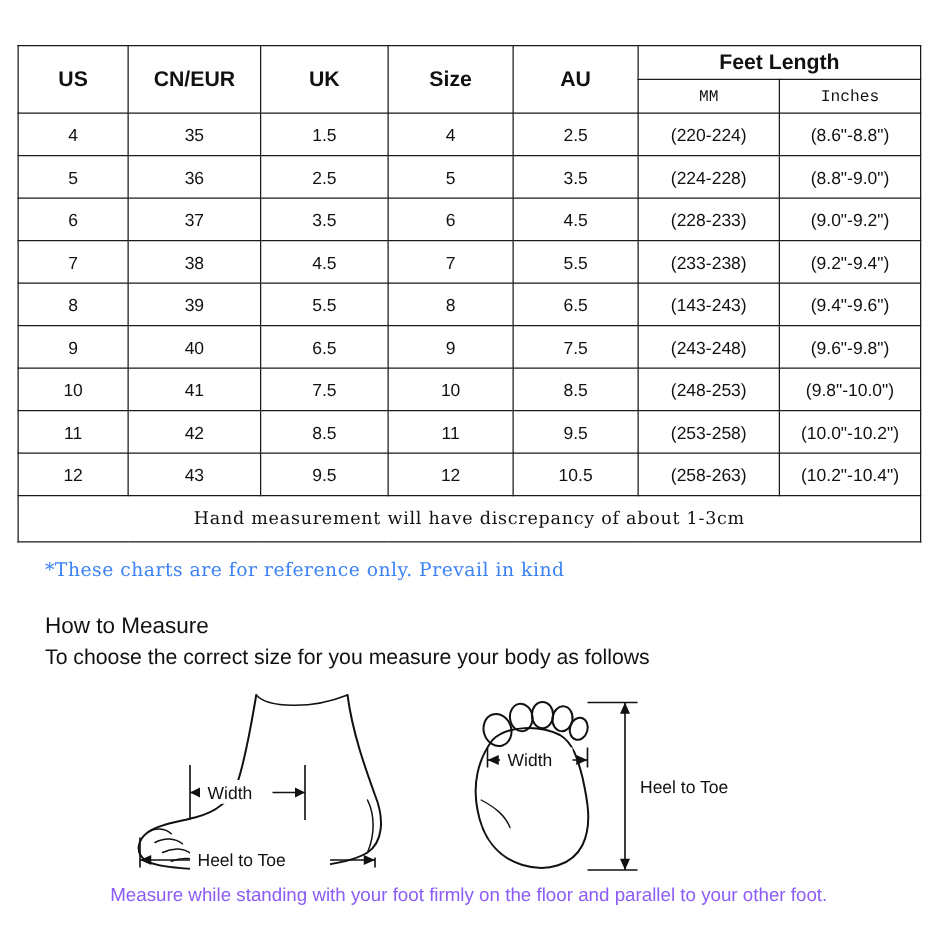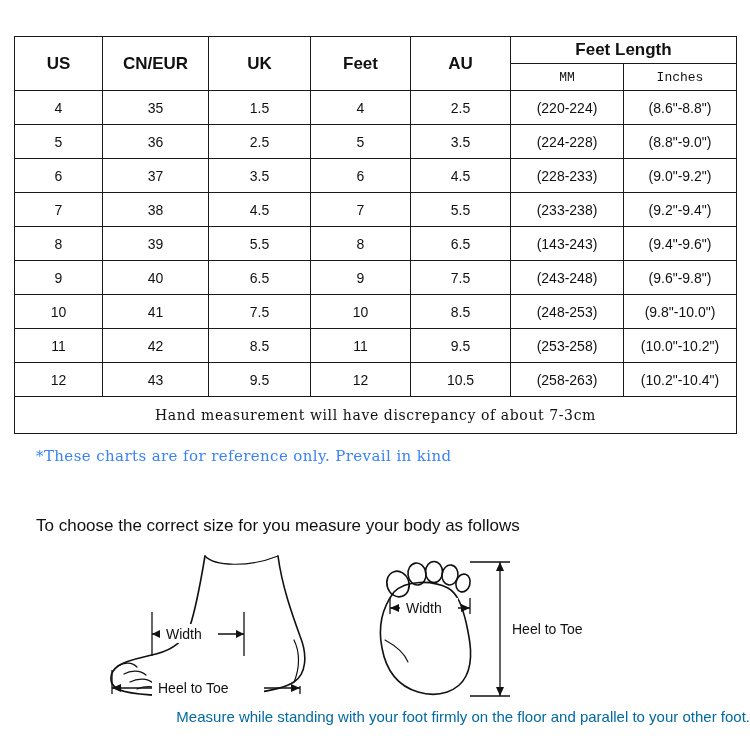--- a/index.html
+++ b/index.html
@@ -103,23 +103,23 @@
     top: 536px;
     width: 750px;
     height: 172px;
   }
 
   .footer-note {
     position: absolute;
     left: 0;
     top: 708px;
     width: 750px;
-    text-align: right;
+    text-align: center;
     font-size: 15px;
-    color: #0369a1;
+    color: #8b5cf6;
   }
 
   .svg-label {
     font-family: "Liberation Sans", sans-serif;
     font-size: 14px;
     fill: #111;
   }
 </style>
 </head>
 <body>
@@ -135,21 +135,21 @@
         <col style="width:100px">
         <col style="width:100px">
         <col style="width:113px">
         <col style="width:113px">
       </colgroup>
       <thead>
         <tr>
           <th class="main-head" rowspan="2">US</th>
           <th class="main-head" rowspan="2">CN/EUR</th>
           <th class="main-head" rowspan="2">UK</th>
-          <th class="main-head" rowspan="2">Feet</th>
+          <th class="main-head" rowspan="2">Size</th>
           <th class="main-head" rowspan="2">AU</th>
           <th class="group-head" colspan="2">Feet Length</th>
         </tr>
         <tr>
           <th class="sub-head">MM</th>
           <th class="sub-head">Inches</th>
         </tr>
       </thead>
       <tbody>
         <tr>
@@ -227,28 +227,29 @@
         <tr>
           <td class="data-cell">12</td>
           <td class="data-cell">43</td>
           <td class="data-cell">9.5</td>
           <td class="data-cell">12</td>
           <td class="data-cell">10.5</td>
           <td class="data-cell">(258-263)</td>
           <td class="data-cell">(10.2"-10.4")</td>
         </tr>
         <tr>
-          <td class="note-cell" colspan="7">Hand measurement will have discrepancy of about 7-3cm</td>
+          <td class="note-cell" colspan="7">Hand measurement will have discrepancy of about 1-3cm</td>
         </tr>
       </tbody>
     </table>
   </div>
 
   <div class="ref-note">*These charts are for reference only. Prevail in kind</div>
 
+  <div class="how-title">How to Measure</div>
   <div class="how-sub">To choose the correct size for you measure your body as follows</div>
 
   <div class="diagram-area">
     <svg width="750" height="172" viewBox="0 0 750 172" xmlns="http://www.w3.org/2000/svg">
 
       <g fill="none" stroke="#111" stroke-width="1.6" stroke-linejoin="round" stroke-linecap="round">
 
         <path d="M 205 20
                  C 200 50, 196 72, 190 90
                  C 184 106, 172 114, 156 118

